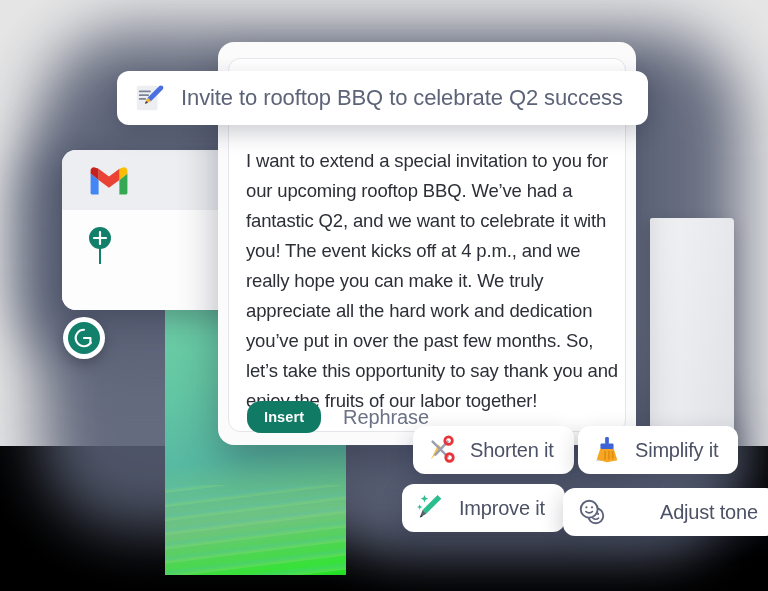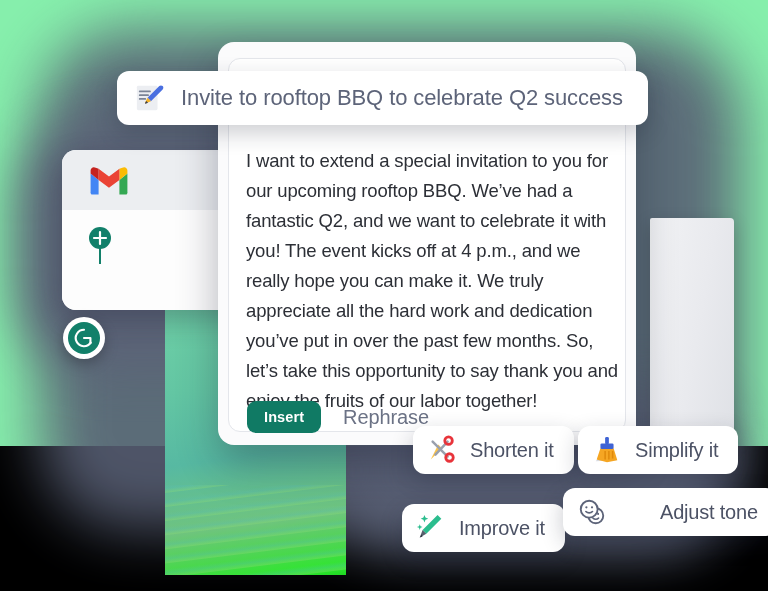--- a/index.html
+++ b/index.html
@@ -10,21 +10,21 @@
     background: #000000;
     overflow: hidden;
     font-family: "Liberation Sans", sans-serif;
     -webkit-font-smoothing: antialiased;
   }
 
   #stage {
     position: relative;
     width: 768px;
     height: 446px;
-    background: #86efac;
+    background: #e5e5e5;
   }
 
   
   .blob {
     position: absolute;
     background: #5c6378;
     filter: blur(26px);
     opacity: 0.95;
   }
   .blob-main {
@@ -193,21 +193,21 @@
     align-items: center;
     gap: 22px;
     z-index: 5;
   }
   .insert-btn {
     background: #107a64;
     color: #ffffff;
     font-size: 14.5px;
     font-weight: bold;
     border: none;
-    border-radius: 9px;
+    border-radius: 14px;
     padding: 8px 17px;
     cursor: pointer;
     letter-spacing: 0.1px;
   }
   .rephrase-btn {
     background: transparent;
     border: none;
     color: #6b7285;
     font-size: 20px;
     cursor: pointer;
@@ -229,21 +229,21 @@
   }
   .chip-icon { width: 30px; height: 30px; flex:0 0 auto; margin-right: 13px; display:block; }
   .chip-label {
     font-size: 20px;
     color: #4c5265;
     letter-spacing: -0.2px;
     white-space: nowrap;
   }
   #chip-shorten  { left: 413px; top: 426px; }
   #chip-simplify { left: 578px; top: 426px; justify-content: flex-end; }
-  #chip-improve  { left: 402px; top: 484px; margin-top: 20px; }
+  #chip-improve  { left: 402px; top: 484px; }
   #chip-adjust   { left: 563px; top: 488px; gap: 40px; }
 </style>
 </head>
 <body>
 
 <div id="stage">
 
   <div class="blob blob-main"></div>
   <div class="blob blob-left"></div>
   <div class="blob blob-bottom"></div>

